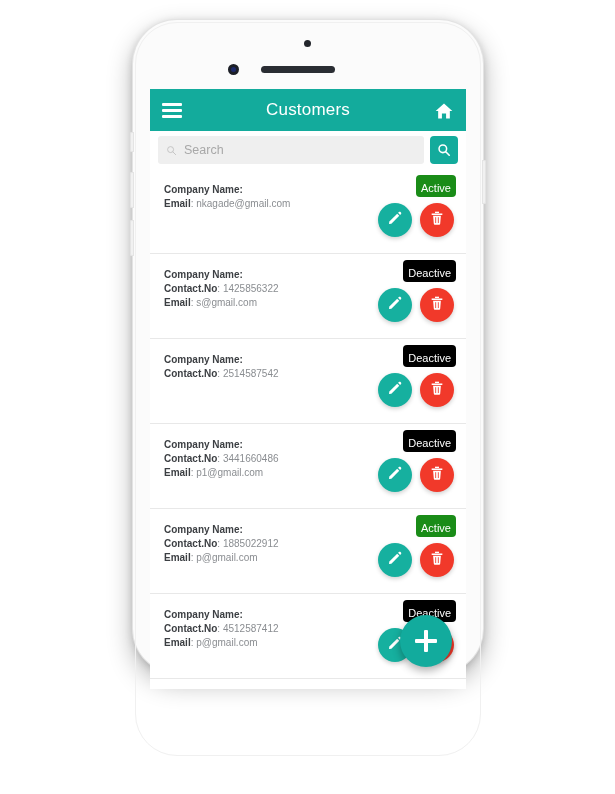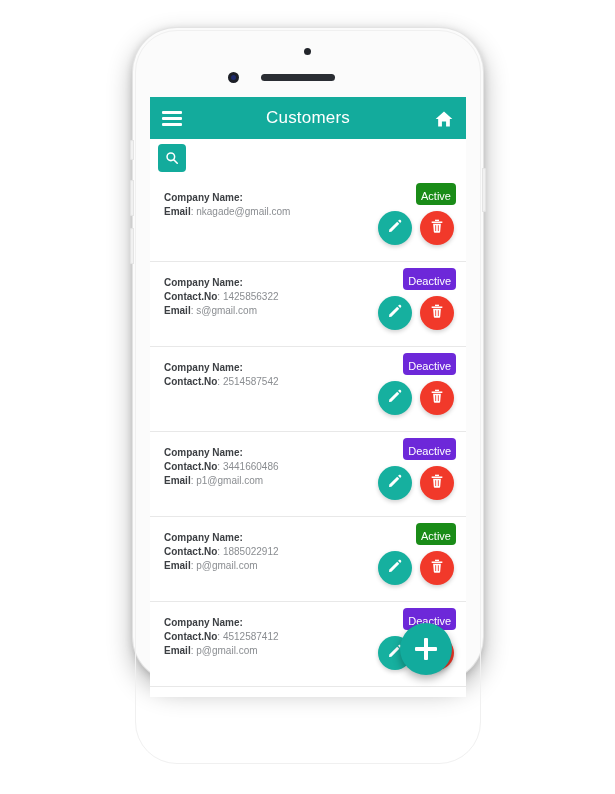--- a/index.html
+++ b/index.html
@@ -16,21 +16,21 @@
     position: relative;
     width: 615px;
     height: 794px;
     background: #ffffff;
   }
 
   
   .phone {
     position: absolute;
     left: 133px;
-    top: 28px;
+    top: 20px;
     width: 350px;
     height: 653px;
     background: #fbfbfb;
     border-radius: 44px;
     box-shadow:
       0 0 0 1px #e3e3e3,
       0 10px 26px rgba(0,0,0,0.30),
       0 2px 8px rgba(0,0,0,0.18);
   }
   .phone-inner-edge {
@@ -217,21 +217,21 @@
     position: absolute;
     right: 10px;
     top: 6px;
     font-size: 11px;
     color: #ffffff;
     padding: 7px 5px 2px;
     border-radius: 4px;
     line-height: 1.2;
   }
   .badge.active   { background: #1a8c18; }
-  .badge.deactive { background: #6d28d9; }
+  .badge.deactive { background: #000000; }
 
   .row-actions {
     position: absolute;
     right: 12px;
     top: 34px;
     display: flex;
     gap: 8px;
   }
   .act {
     width: 34px; height: 34px;
@@ -294,20 +294,27 @@
         </div>
         <div class="appbar-title">Customers</div>
         <div class="icon-home">
           <svg viewBox="0 0 24 24" aria-hidden="true">
             <path d="M12 3 L22 12 L19 12 L19 21 L14.5 21 L14.5 15 L9.5 15 L9.5 21 L5 21 L5 12 L2 12 Z" fill="#ffffff"></path>
           </svg>
         </div>
       </div>
 
       <div class="searchbar">
+        <div class="search-field">
+          <svg class="mag" viewBox="0 0 24 24" aria-hidden="true">
+            <circle cx="10" cy="10" r="6.5" fill="none" stroke="#9a9a9a" stroke-width="2"></circle>
+            <line x1="15" y1="15" x2="21" y2="21" stroke="#9a9a9a" stroke-width="2" stroke-linecap="round"></line>
+          </svg>
+          <span class="ph">Search</span>
+        </div>
         <div class="search-go">
           <svg viewBox="0 0 24 24" aria-hidden="true">
             <circle cx="10" cy="10" r="6.5" fill="none" stroke="#ffffff" stroke-width="2.6"></circle>
             <line x1="15" y1="15" x2="21" y2="21" stroke="#ffffff" stroke-width="2.8" stroke-linecap="round"></line>
           </svg>
         </div>
       </div>
 
       <div class="list" id="customer-list">
           <div class="row">

